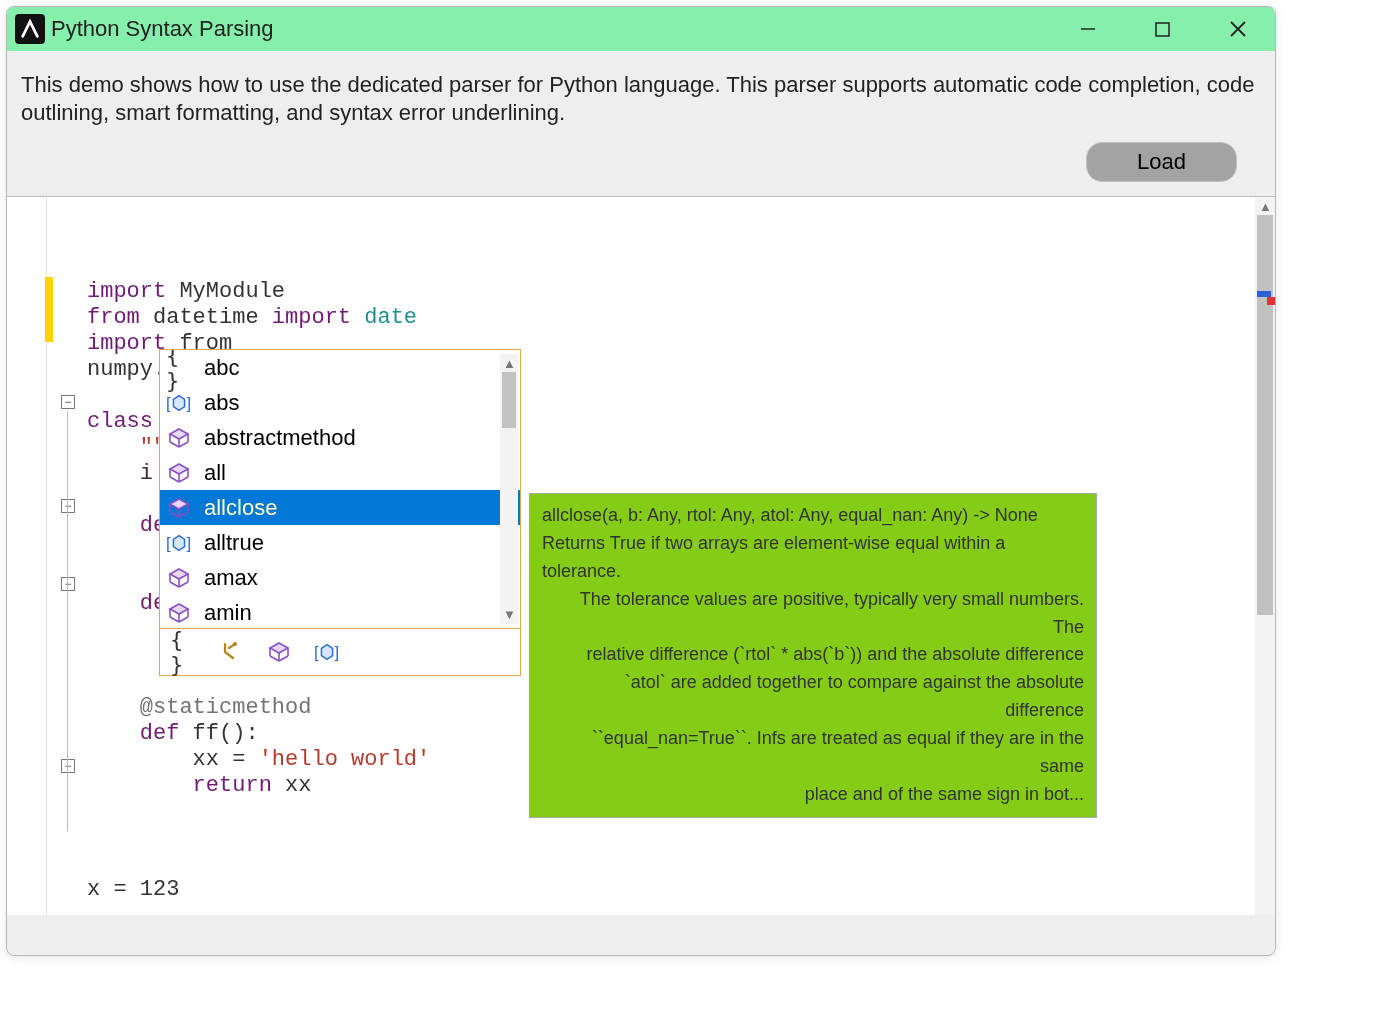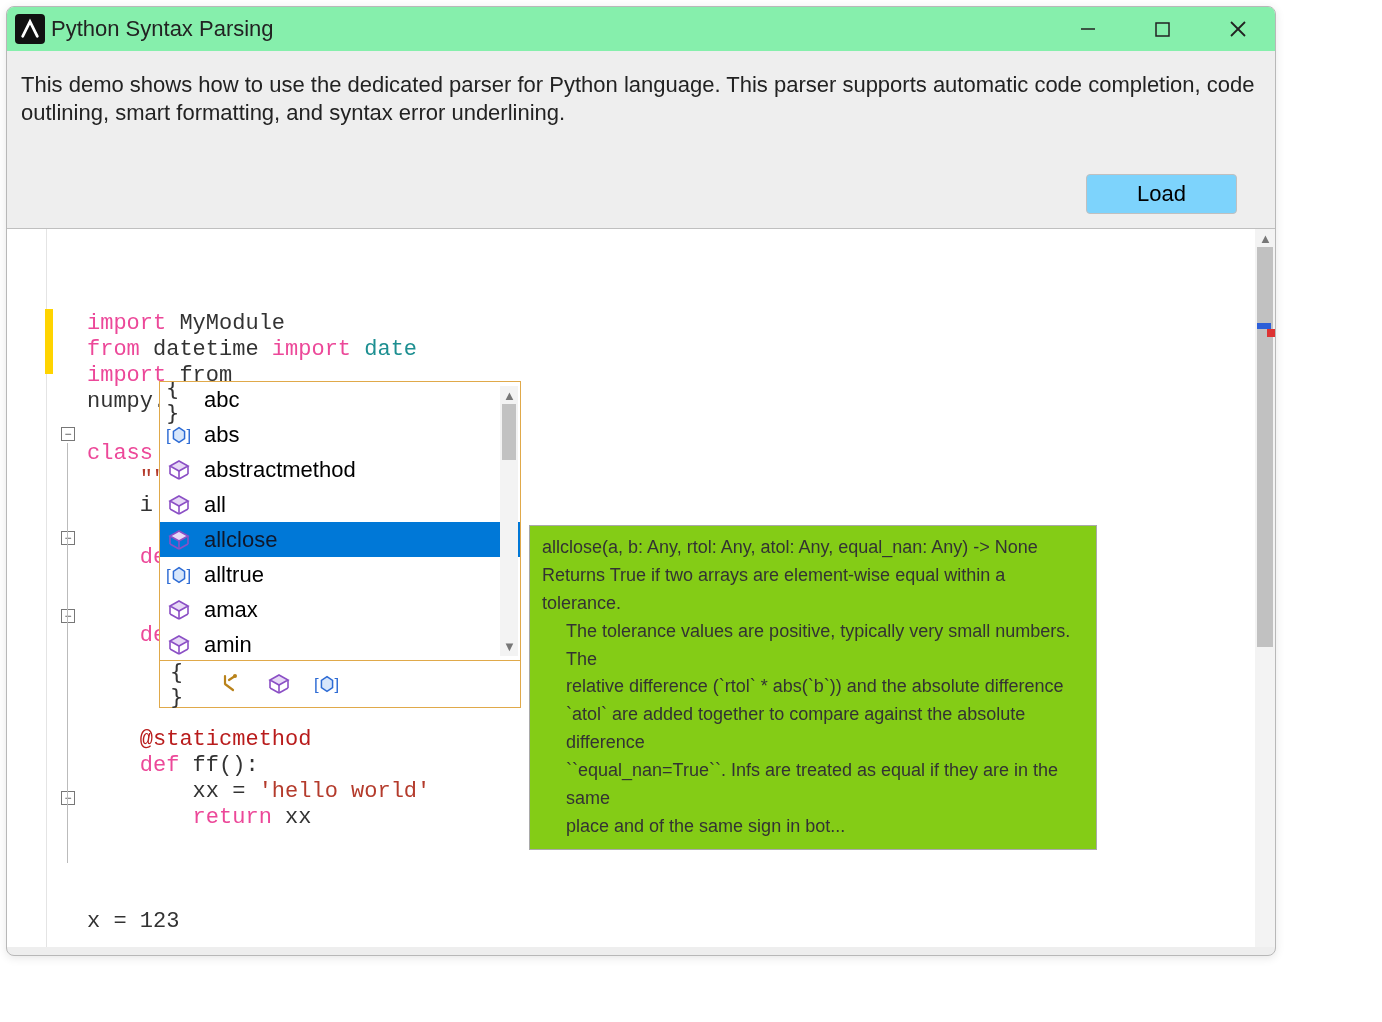--- a/index.html
+++ b/index.html
@@ -60,27 +60,27 @@
   .win-btn svg { display:block; }
   .header-panel {
     background: #eeeeee;
     padding: 20px 14px 14px 14px;
     border-bottom: 1px solid #bfbfbf;
   }
   .description {
     font-size: 22px;
     color: #222;
     line-height: 1.25;
-    margin-bottom: 48px;
+    margin-bottom: 16px;
   }
   .load-row { display:flex; justify-content:flex-end; padding-right:24px; }
   .load-btn {
-    background: #7dd3fc;
+    background: #a3a3a3;
     border: 1px solid #c0c0c0;
-    border-radius: 4px;
+    border-radius: 16px;
     padding: 6px 50px;
     font-size: 22px;
   }
   .editor-area {
     position: relative;
     background: #fff;
     height: calc(100% - 230px);
     overflow: hidden;
   }
   .gutter {
@@ -97,24 +97,24 @@
   }
   .code {
     position:absolute;
     left: 80px; top: 56px; right: 30px;
     font-family: Consolas, "Courier New", monospace;
     font-size: 22px;
     line-height: 26px;
     white-space: pre;
     color: #333;
   }
-  .kw { color: #ec4899; }
+  .kw { color: #701a75; }
   .type { color: #1d8f91; }
   .str { color: #b43b2c; }
-  .deco { color: #b91c1c; }
+  .deco { color: #737373; }
   .fold-handle {
     position:absolute;
     left: 54px;
     width: 14px; height: 14px;
     border: 1px solid #777;
     background:#fff;
     font-size:12px;
     line-height:12px;
     text-align:center;
     color:#555;
@@ -141,21 +141,21 @@
   }
   .ac-item {
     display:flex;
     align-items:center;
     padding: 2px 8px 2px 6px;
     height: 35px;
     gap: 12px;
   }
   .ac-item.selected {
     background: #0078d7;
-    color: #0f172a;
+    color: #fef9c3;
   }
   .ac-icon {
     width: 26px; height: 26px;
     display:flex; align-items:center; justify-content:center;
     flex-shrink:0;
   }
   .ac-scrollbar {
     position:absolute; right:2px; top:4px; width:18px; height:270px;
     background:#f3f3f3;
   }
@@ -178,21 +178,21 @@
     left: 522px; top: 527px;
     width: 568px;
     background: #84cc16;
     border: 1px solid #a9a9a9;
     padding: 8px 12px;
     font-size: 18px;
     line-height: 1.55;
     color: #333;
     z-index: 9;
   }
-  .doc-indent { padding-left: 24px; }
+  .doc-indent { padding-left: 24px; text-align: right; }
   
   .main-scrollbar {
     position:absolute; right:0; top:0; bottom:0; width:20px;
     background:#f3f3f3;
   }
   .main-thumb {
     position:absolute; left:2px; top:18px; width:16px; height:400px;
     background:#c1c1c1;
   }
   .main-arrow { position:absolute; left:4px; color:#777; font-size:13px; }

